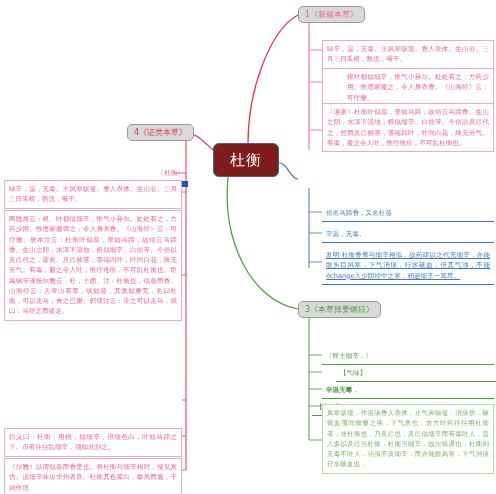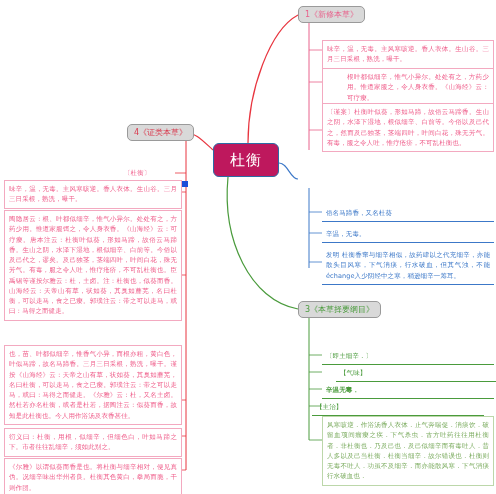--- a/index.html
+++ b/index.html
@@ -30,21 +30,21 @@
     pointer-events: none;
   }
 
   
   .center-node {
     position: absolute;
     left: 213px;
     top: 143px;
     width: 66px;
     height: 34px;
-    background: #be185d;
+    background: #7f1d1d;
     border: 1px solid #2c6ba5;
     border-radius: 6px;
     box-sizing: border-box;
     display: flex;
     align-items: center;
     justify-content: center;
     color: #ffffff;
     font-size: 15px;
     letter-spacing: 1px;
     z-index: 5;
@@ -110,31 +110,31 @@
   }
 
   
   #b1-item-0 { left: 322px; top: 40px;  width: 172px; }
   #b1-item-1 { left: 322px; top: 68px;  width: 172px; padding-left: 24px; }
   #b1-item-2 { left: 322px; top: 103px; width: 172px; }
 
   
   #b2-item-0 { left: 322px; top: 205px; width: 172px; }
   #b2-item-1 { left: 322px; top: 226px; width: 172px; }
-  #b2-item-2 { left: 322px; top: 247px; width: 172px; }
+  #b2-item-2 { left: 322px; top: 247px; width: 172px; text-decoration: underline; }
 
   
   #b3-item-0 { left: 322px; top: 348px; width: 172px; }
   #b3-item-1 { left: 336px; top: 365px; width: 172px; }
   #b3-item-2 { left: 322px; top: 382px; width: 172px; font-weight: bold; }
   #b3-item-3 { left: 312px; top: 399px; width: 172px; }
-  #b3-item-4 { left: 322px; top: 416px; width: 172px; }
-
-  
-  #b4-item-0 { left: 120px; top: 165px; width: 68px; border-bottom: 6px solid #1d4ed8; color:#ef5d8a; text-align:left;}
+  #b3-item-4 { left: 322px; top: 404px; width: 172px; }
+
+  
+  #b4-item-0 { left: 120px; top: 165px; width: 68px; border-bottom: 6px solid #1d4ed8; color:#ef5d8a; text-align:right;}
   #b4-item-1 { left: 4px;   top: 180px; width: 178px; }
   #b4-item-2 { left: 4px;   top: 210px; width: 178px; }
   #b4-item-3 { left: 4px;   top: 345px; width: 178px; }
   #b4-item-4 { left: 4px;   top: 428px; width: 178px; }
   #b4-item-5 { left: 4px;   top: 458px; width: 178px; }
 
   .pill-label { pointer-events: none; }
 </style>
 </head>
 <body>
@@ -188,17 +188,16 @@
 
   <div class="block block-green-line" id="b3-item-0">〔即土细辛．〕</div>
   <div class="block block-green-line" id="b3-item-1">【气味】</div>
   <div class="block block-green-line" id="b3-item-2">辛温无毒．</div>
   <div class="block block-green-line" id="b3-item-3">【主治】</div>
   <div class="block block-green-box" id="b3-item-4">风寒咳逆．作浴汤香人衣体．止气奔喘促．消痰饮．破留血项间瘤瘿之疾．下气杀虫．古方吐药往往用杜衡者．非杜衡也．乃及己也．及己似细辛而有毒吐人．昔人多以及己当杜衡．杜衡当细辛．故尔错误也．杜衡则无毒不吐人．功虽不及细辛．而亦能散风寒．下气消痰行水破血也．</div>
 
   <div class="block" id="b4-item-0">〔杜衡〕</div>
   <div class="block block-left-red" id="b4-item-1">味辛，温，无毒。主风寒咳逆。香人衣体。生山谷。三月三日采根，熟洗，曝干。</div>
   <div class="block block-left-red" id="b4-item-2">陶隐居云：根、叶都似细辛，惟气小异尔。处处有之，方药少用。惟道家服饵之，令人身衣香。《山海经》云：可疗瘿。唐本注云：杜衡叶似葵，形如马蹄，故俗云马蹄香。生山之阴，水泽下湿地，根似细辛、白前等。今俗以及己代之，谬矣。及己独茎，茎端四叶，叶间白花，殊无芳气。有毒，服之令人吐，惟疗疮疥，不可乱杜衡也。臣禹锡等谨按尔雅云：杜，土卤。注：杜衡也，似葵而香。山海经云：天帝山有草，状如葵，其臭如蘼芜，名曰杜衡，可以走马，食之已瘿。郭璞注云：带之可以走马，或曰：马得之而健走。</div>
-  <div class="block block-left-red" id="b4-item-3">也，苗、叶都似细辛，惟香气小异，而根亦粗，黄白色，叶似马蹄，故名马蹄香。三月三日采根，熟洗，曝干。谨按《山海经》云：天帝之山有草，状如葵，其臭如蘼芜，名曰杜衡，可以走马，食之已瘿。郭璞注云：带之可以走马，或曰：马得之而健走。《尔雅》云：杜，又名土卤。然杜若亦名杜衡，或者是杜若，据陶注云：似葵而香，故知是此杜衡也。今人用作浴汤及衣香甚佳。</div>
   <div class="block block-left-red" id="b4-item-4">衍义曰：杜衡，用根，似细辛，但细色白，叶如马蹄之下。市者往往乱细辛，须如此别之。</div>
   <div class="block block-left-red" id="b4-item-5">《尔雅》以谓似葵而香是也。将杜衡与细辛相对，便见真伪。况细辛味出华州者良。杜衡其色黄白，拳局而脆，干则作团。</div>
 
 </div>
 
 </body></html>

